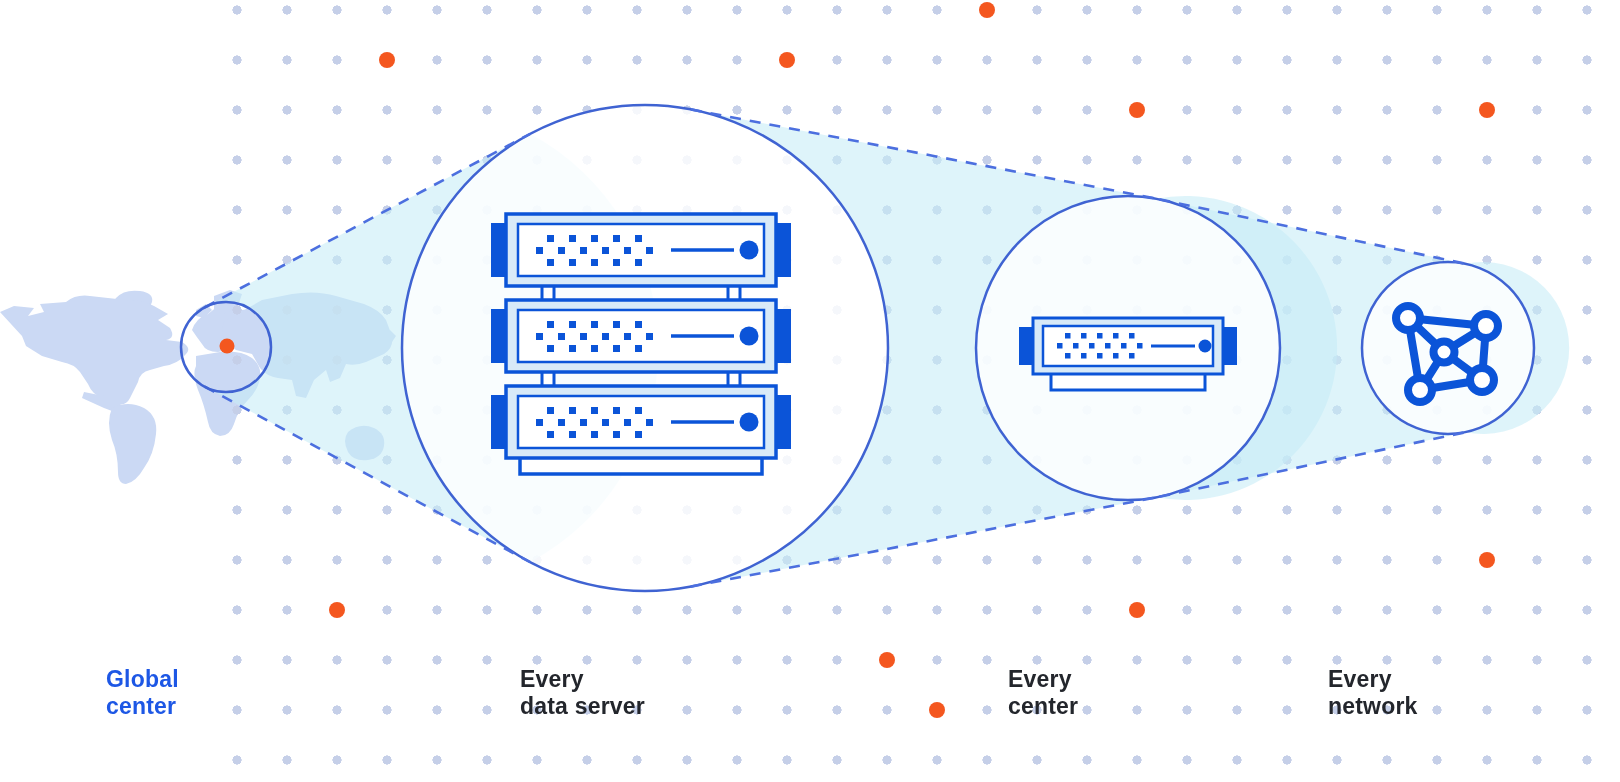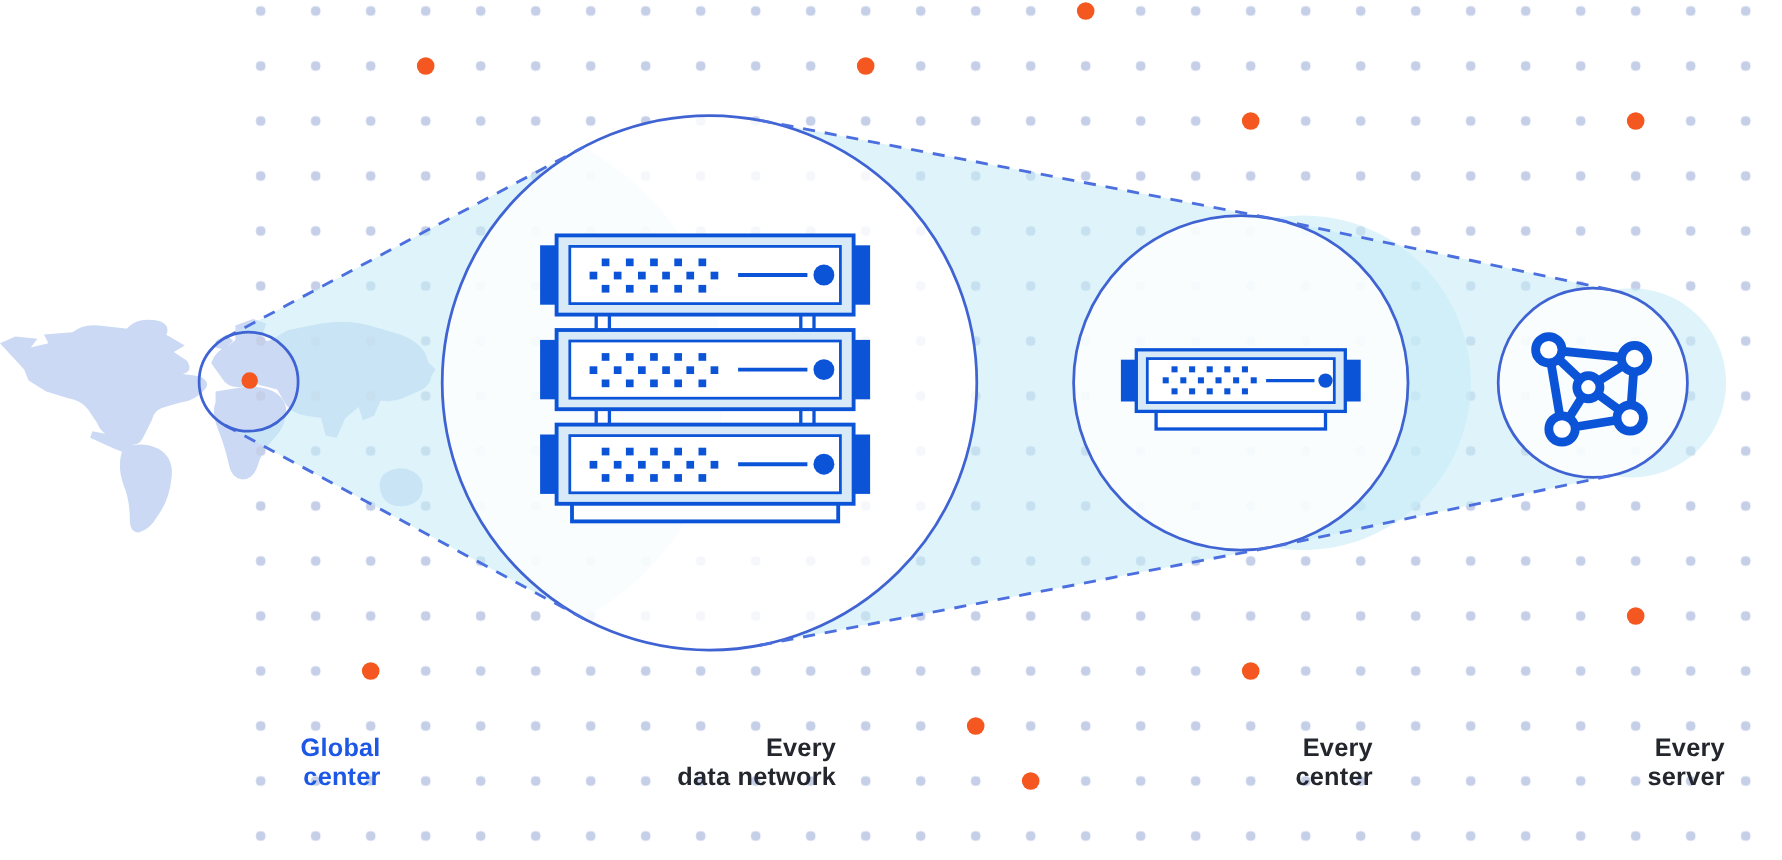--- a/index.html
+++ b/index.html
@@ -11,21 +11,21 @@
   .dot-layer{
     position:absolute;left:212px;top:-15px;right:0;bottom:-10px;z-index:2;
     background-image:radial-gradient(circle 4.5px at 25px 25px,#c5cfe8 0 4.5px,rgba(0,0,0,0) 4.6px);
     background-size:50px 50px;
   }
   .diagram-layer{position:absolute;left:0;top:0;z-index:3;}
   .accent-layer{position:absolute;left:0;top:0;width:100%;height:100%;z-index:4;pointer-events:none;}
   .accent-dot{position:absolute;width:16px;height:16px;border-radius:50%;transform:translate(-50%,-50%);}
   .label-layer{position:absolute;left:0;top:0;width:100%;height:100%;z-index:5;}
   .stage-label{
-    position:absolute;top:666px;width:240px;text-align:right;
+    position:absolute;top:666px;width:240px;text-align:left;
     font-weight:bold;font-size:23px;line-height:27px;color:#23262c;letter-spacing:.2px;
   }
   .stage-label.accent-blue{color:#1d57e5;}
 </style>
 </head>
 <body>
 
 <div class="canvas">
 
   <svg class="map-layer" width="1620" height="782" viewBox="0 0 1620 782">
@@ -181,25 +181,25 @@
       <div class="accent-dot" style="left: 937px; top: 710px; background: rgb(244, 87, 31);"></div>
     </div>
 
   <div class="label-layer">
     <div class="stage-label accent-blue" style="left:106px;">
       <span>Global</span><br>
       <span>center</span>
     </div>
     <div class="stage-label" style="left:520px;">
       <span>Every</span><br>
-      <span>data network</span>
+      <span>data server</span>
     </div>
     <div class="stage-label" style="left:1008px;">
       <span>Every</span><br>
       <span>center</span>
     </div>
     <div class="stage-label" style="left:1328px;">
       <span>Every</span><br>
-      <span>server</span>
+      <span>network</span>
     </div>
   </div>
 
 </div>
 
 </body></html>

